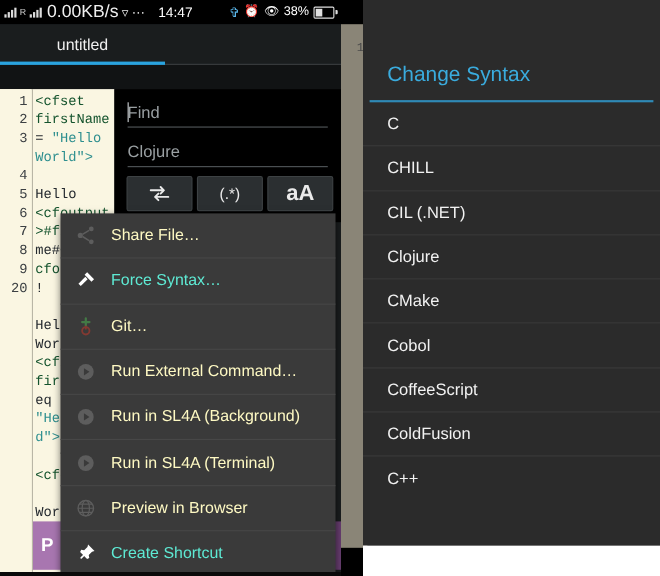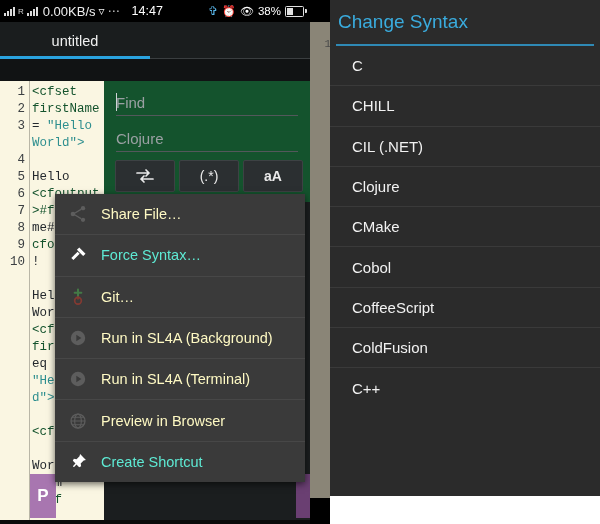--- a/index.html
+++ b/index.html
@@ -11,21 +11,21 @@
   
   .statusbar{position:absolute;left:0;top:0;width:310px;height:22px;background:#000;
              display:flex;align-items:center;color:#e8e8e8;font-size:12px;}
   .sb-left{display:flex;align-items:center;gap:3px;padding-left:4px;}
   .sb-right{margin-left:auto;display:flex;align-items:center;gap:4px;padding-right:6px;}
   .sig{display:inline-flex;align-items:flex-end;gap:1px;height:10px;}
   .sig i{display:block;width:2px;background:#dcdcdc;}
   .sig i:nth-child(1){height:3px}.sig i:nth-child(2){height:5px}
   .sig i:nth-child(3){height:7px}.sig i:nth-child(4){height:9px}
   .simlabel{font-size:8px;color:#cfcfcf;letter-spacing:0;}
-  .kbs{font-size:13px;color:#efefef;margin-left:2px;}
+  .kbs{font-size:16px;color:#efefef;margin-left:2px;}
   .wifi{font-size:12px;color:#efefef;line-height:1;}
   .dots{font-size:12px;color:#cfcfcf;letter-spacing:1px;}
   .clock{font-size:12.5px;color:#fff;margin-left:8px;}
   .glyph{font-size:11px;color:#fff;line-height:1;}
   .bt{font-size:12px;color:#59b5e8;}
   .batt{position:relative;width:17px;height:9px;border:1.3px solid #e0e0e0;border-radius:1.5px;}
   .batt:after{content:"";position:absolute;right:-3.5px;top:2px;width:2px;height:4px;background:#e0e0e0;border-radius:0 1px 1px 0;}
   .batt>span{position:absolute;left:1px;top:1px;bottom:1px;width:38%;background:#e0e0e0;}
   .pct{font-size:11.5px;color:#fff;}
 
@@ -47,31 +47,31 @@
   .gutrule{position:absolute;left:29px;top:0;bottom:0;width:1px;background:#b9b6a6;}
   .codetext{position:absolute;left:32px;top:3px;right:0;
             font-family:"Liberation Mono","DejaVu Sans Mono",monospace;
             font-size:12.5px;line-height:17px;white-space:pre;color:#24292e;}
   .tg{color:#14532d}.st{color:#2e8f8f}.pl{color:#24292e}
 
   
   .codeshade{position:absolute;left:104px;top:0;width:206px;height:439px;background:#1b1e1f;}
 
   
-  .findpanel{position:absolute;left:104px;top:59px;width:206px;height:121px;background:#14532d;}
+  .findpanel{position:absolute;left:104px;top:59px;width:206px;height:121px;background:#000000;}
   .fld{position:absolute;left:12px;width:182px;height:26px;color:#9aa0a3;font-size:15px;
        display:flex;align-items:center;border-bottom:1px solid #53585b;}
   .fld.find{top:8px;}
   .fld.rep{top:44px;}
   .caret{position:absolute;left:0;top:4px;width:1px;height:18px;background:#cfd3d6;}
   .fbtns{position:absolute;left:11px;top:79px;display:flex;gap:4px;}
   .fbtn{width:58px;height:30px;background:#2b2f31;border:1px solid #3d4244;border-radius:2px;
         display:flex;align-items:center;justify-content:center;color:#eaeaea;font-size:15px;}
   .fbtn.rx{font-size:14px;}
-  .fbtn.aa{font-weight:bold;font-size:14px;}
+  .fbtn.aa{font-weight:bold;font-size:20px;}
 
   
   .ctxmenu{position:absolute;left:55px;top:172px;width:250px;background:#3a3a3a;
            box-shadow:0 2px 7px rgba(0,0,0,.6);}
   .mi{height:40.3px;display:flex;align-items:center;border-bottom:1px solid #474747;
       color:#5eead4;font-size:14.5px;}
   .mi:last-child{border-bottom:none;text-align:center;}
   .mi.dis{color:#fef9c3;}
   .mi .ico{width:46px;display:flex;align-items:center;justify-content:center;flex:0 0 46px;}
   .mi.dis .ico{opacity:.55;}
@@ -88,22 +88,22 @@
   
   .bottombar{position:absolute;left:0;top:498px;width:310px;height:26px;background:#0a0a0a;
              display:flex;align-items:center;}
 
   
   .gutterstrip{position:absolute;left:310px;top:22px;width:24px;height:476px;background:#8a8577;}
   .gutterstrip .n{position:absolute;right:3px;top:16px;color:#4a4a4a;font-size:11px;
                   font-family:"Liberation Mono","DejaVu Sans Mono",monospace;}
   .rightdark{position:absolute;left:310px;top:0;width:290px;height:524px;background:#000;}
   .dialog{position:absolute;left:330px;top:0;width:270px;background:#2b2b2b;height:496px;}
-  .dlg-title{height:44px;display:flex;align-items:center;padding-left:8px;
-             color:#3aabdd;font-size:19px;box-sizing:border-box;}
+  .dlg-title{height:44px;display:flex;align-items:center;padding-left:22px;
+             color:#3aabdd;font-size:19px;box-sizing:border-box;margin-top:47px;}
   .dlg-rule{height:2px;background:#2f89b5;margin:0 6px 0 6px;}
   .sitem{height:40.3px;display:flex;align-items:center;padding-left:22px;
          color:#f2f2f2;font-size:15px;border-bottom:1px solid #3a3a3a;box-sizing:border-box;}
   .sitem:last-child{border-bottom:none;}
   .dlg-bottom{position:absolute;left:330px;top:496px;width:270px;height:28px;background:#fff;}
 
   
   .docicon{position:absolute;left:571px;top:428px;width:17px;height:22px;
            background:#2f2f2f;border:2px solid #b9b9b9;border-radius:2px;}
   .docicon i{position:absolute;left:2px;right:2px;height:2px;background:#c7bf4a;}
@@ -161,21 +161,21 @@
           <div>1</div>
           <div>2</div>
           <div>3</div>
           <div></div>
           <div>4</div>
           <div>5</div>
           <div>6</div>
           <div>7</div>
           <div>8</div>
           <div>9</div>
-          <div>10</div>
+          <div>20</div>
         </div>
       <div class="gutrule"></div>
       <div class="codetext" id="codetext"><div style="height: 17px;"><span class="tg">&lt;cfset</span></div><div style="height: 17px;"><span class="tg">firstName</span></div><div style="height: 17px;"><span class="pl">= </span><span class="st">"Hello</span></div><div style="height: 17px;"><span class="st">World"&gt;</span></div><div style="height: 17px;"><span class="pl"></span></div><div style="height: 17px;"><span class="pl">Hello</span></div><div style="height: 17px;"><span class="tg">&lt;cfoutput</span></div><div style="height: 17px;"><span class="tg">&gt;#firstNa</span></div><div style="height: 17px;"><span class="pl">me#&lt;</span></div><div style="height: 17px;"><span class="tg">cfou</span></div><div style="height: 17px;"><span class="pl">!</span></div><div style="height: 17px;"><span class="pl"></span></div><div style="height: 17px;"><span class="pl">Hell</span></div><div style="height: 17px;"><span class="pl">Worl</span></div><div style="height: 17px;"><span class="tg">&lt;cfi</span></div><div style="height: 17px;"><span class="tg">firs</span></div><div style="height: 17px;"><span class="pl">eq</span></div><div style="height: 17px;"><span class="st">"Hel</span></div><div style="height: 17px;"><span class="st">d"&gt;</span></div><div style="height: 17px;"><span class="pl">   yo</span></div><div style="height: 17px;"><span class="tg">&lt;cfe</span></div><div style="height: 17px;"><span class="pl">   He</span></div><div style="height: 17px;"><span class="pl">Worl</span></div><div style="height: 17px;"><span class="pl">Exam</span></div><div style="height: 17px;"><span class="tg">&lt;/cf</span></div></div>
       <div class="codeshade"></div>
     </div>
 
     <div class="findpanel">
       <div class="fld find">
         <span class="caret"></span>
         <span>Find</span>
@@ -235,20 +235,29 @@
           </span>
           <span>Git…</span>
         </div>
         <div class="mi dis">
           <span class="ico">
             <svg width="20" height="20" viewBox="0 0 24 24">
               <circle cx="12" cy="12" r="8.6" fill="#7a7a7a"></circle>
               <path d="M10 8 L16 12 L10 16 Z" fill="#3a3a3a"></path>
             </svg>
           </span>
+          <span>Run External Command…</span>
+        </div>
+        <div class="mi dis">
+          <span class="ico">
+            <svg width="20" height="20" viewBox="0 0 24 24">
+              <circle cx="12" cy="12" r="8.6" fill="#7a7a7a"></circle>
+              <path d="M10 8 L16 12 L10 16 Z" fill="#3a3a3a"></path>
+            </svg>
+          </span>
           <span>Run in SL4A (Background)</span>
         </div>
         <div class="mi dis">
           <span class="ico">
             <svg width="20" height="20" viewBox="0 0 24 24">
               <circle cx="12" cy="12" r="8.6" fill="#7a7a7a"></circle>
               <path d="M10 8 L16 12 L10 16 Z" fill="#3a3a3a"></path>
             </svg>
           </span>
           <span>Run in SL4A (Terminal)</span>

